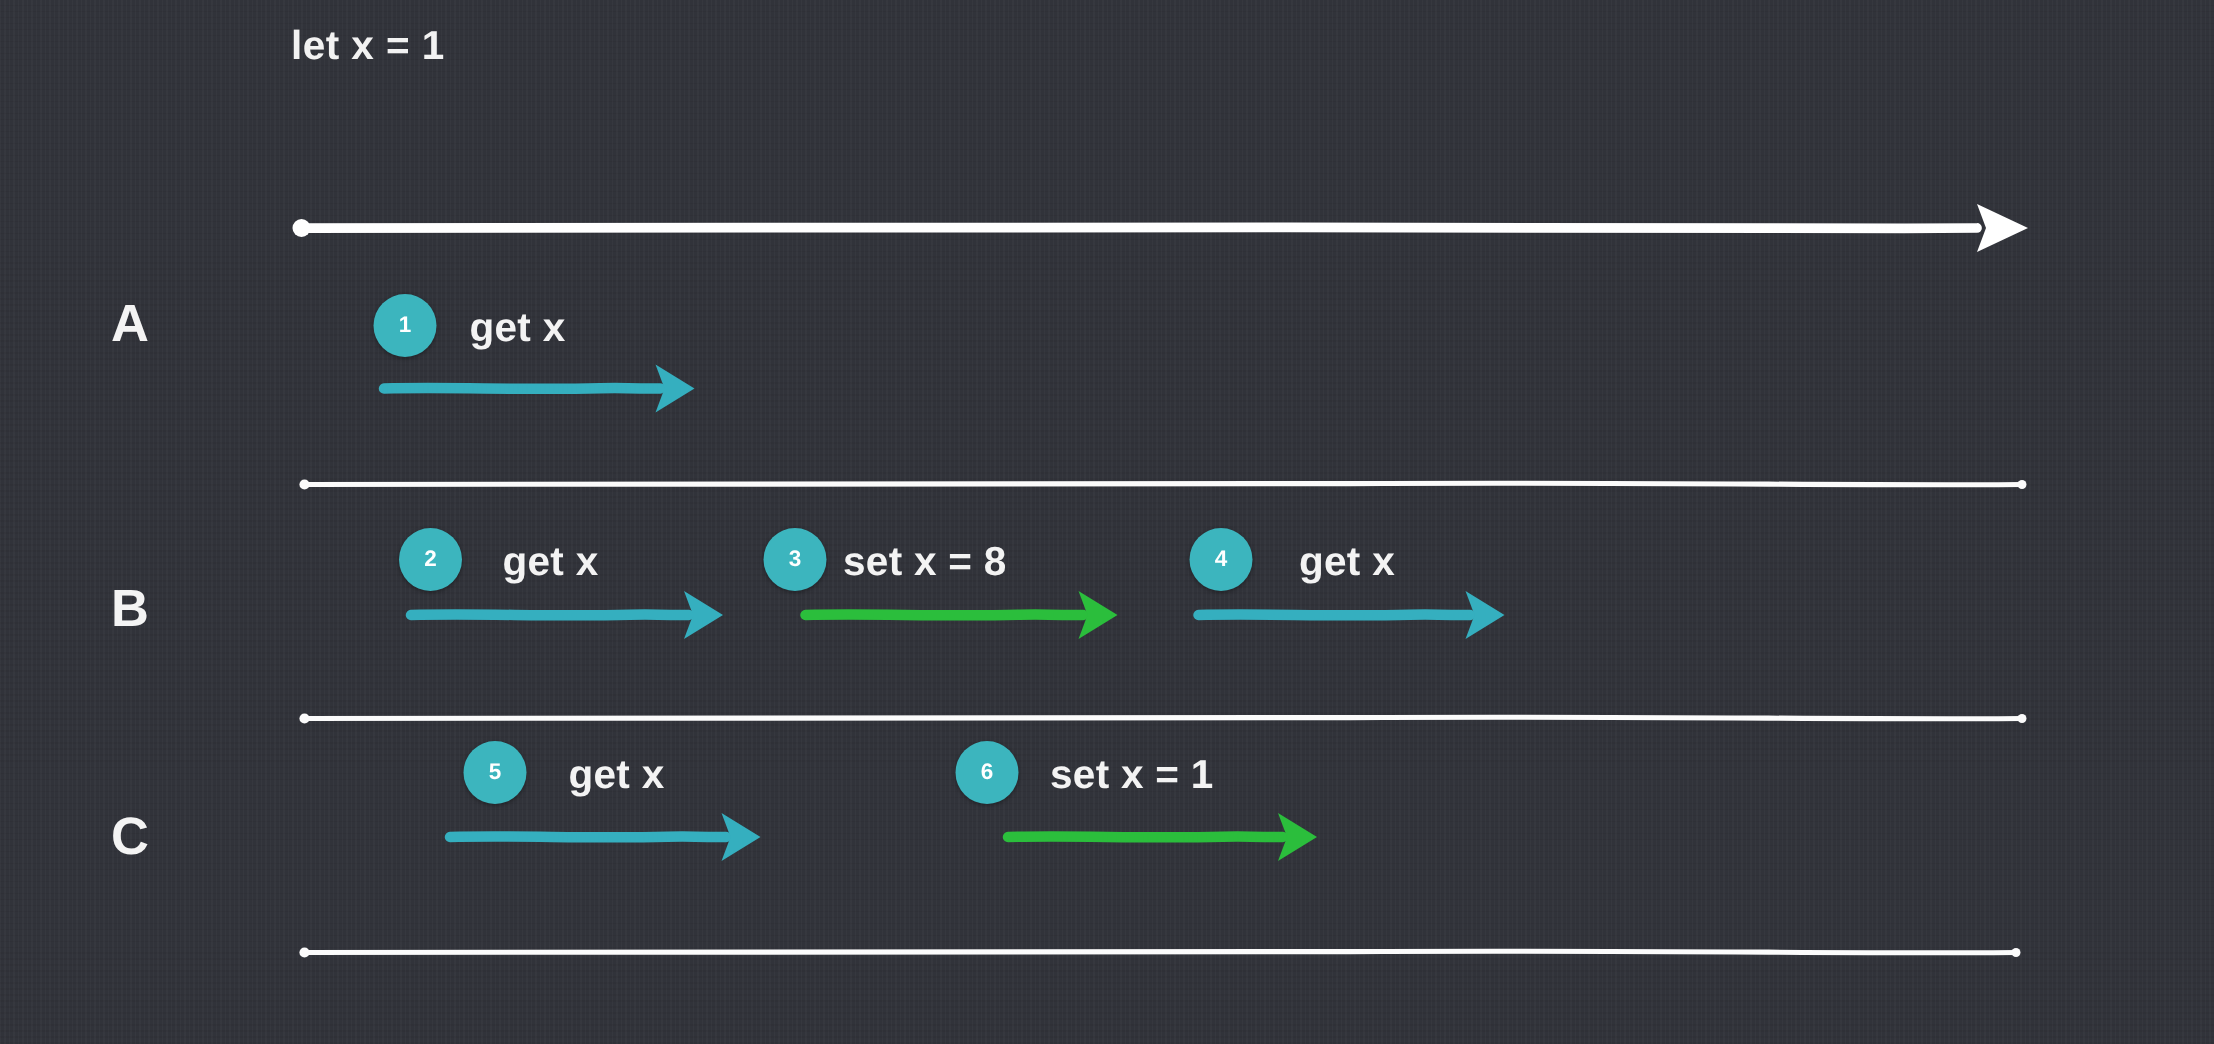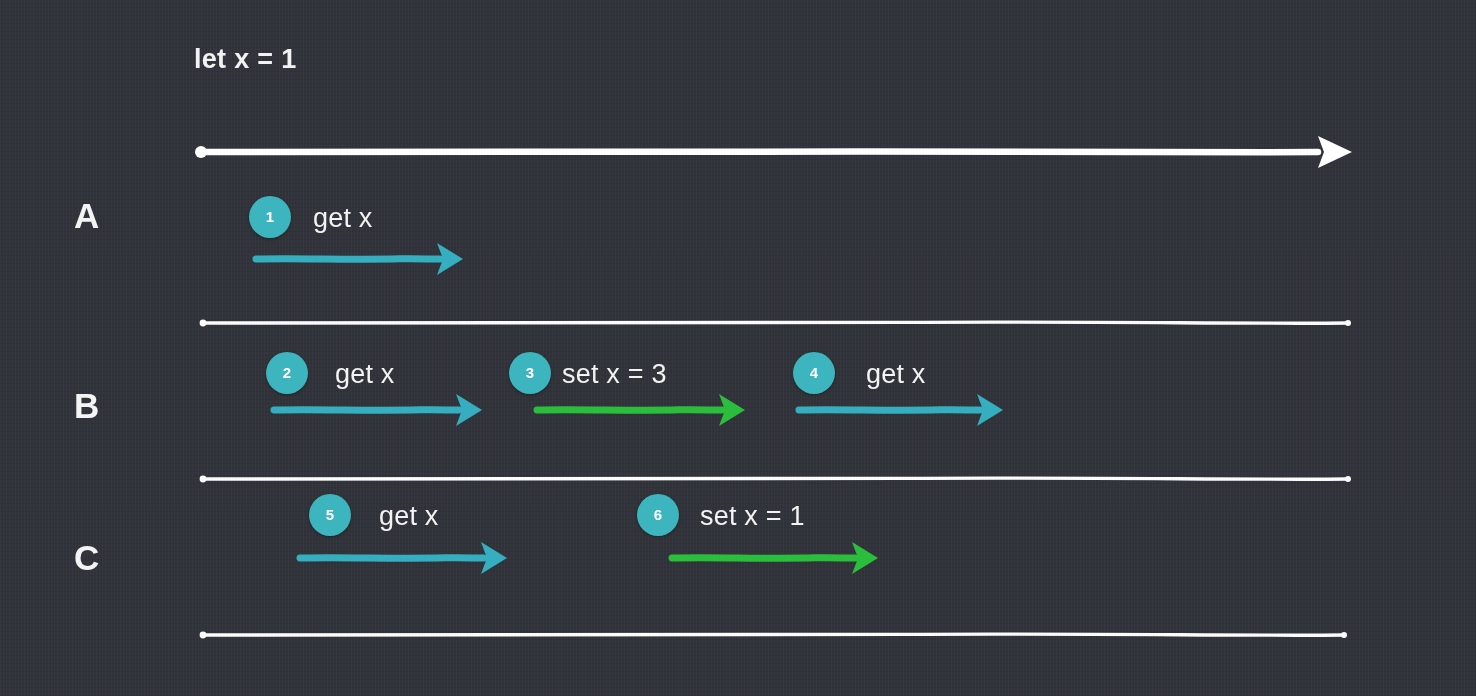--- a/index.html
+++ b/index.html
@@ -14,21 +14,21 @@
     width:1476px;height:696px;
     background-color:#31333a;
     background-image:
       repeating-linear-gradient(90deg, rgba(255,255,255,0.022) 0px, rgba(255,255,255,0.022) 1px, rgba(0,0,0,0.0) 1px, rgba(0,0,0,0.0) 3px),
       repeating-linear-gradient(0deg, rgba(0,0,0,0.05) 0px, rgba(0,0,0,0.05) 1px, rgba(255,255,255,0.0) 1px, rgba(255,255,255,0.0) 4px);
   }
   .abs{position:absolute;}
 
   
   .title{
-    left:194px; top:44px;
+    left:194px; top:15px;
     font-size:27px; font-weight:bold; color:#f2f2f2;
     letter-spacing:0.3px;
     white-space:nowrap;
   }
 
   
   .lane-letter{
     font-size:35px; font-weight:bold; color:#f4f4f4;
     width:40px; text-align:left;
     white-space:nowrap;
@@ -42,21 +42,21 @@
     width:42px;height:42px;border-radius:50%;
     background:#3cb5be;
     display:flex;align-items:center;justify-content:center;
     box-shadow:0 1px 3px rgba(0,0,0,0.35);
   }
   .badge span{
     font-size:15px;font-weight:bold;color:#ffffff;
     line-height:1;position:relative;top:-1px;
   }
   .op-label{
-    font-size:27px;font-weight:normal;color:#f3f3f3;
+    font-size:27px;font-weight:bold;color:#f3f3f3;
     white-space:nowrap;letter-spacing:0.2px;text-align:right;
   }
 </style>
 </head>
 <body>
 
 <div id="stage">
 
   <div class="abs title">let x = 1</div>
 
@@ -123,21 +123,21 @@
   <div class="abs op-label" style="left:313px;top:203px;">get x</div>
 
   <div class="abs badge" style="left:266px;top:352px;">
     <span>2</span>
   </div>
   <div class="abs op-label" style="left:335px;top:359px;">get x</div>
 
   <div class="abs badge" style="left:509px;top:352px;">
     <span>3</span>
   </div>
-  <div class="abs op-label" style="left:562px;top:359px;">set x = 3</div>
+  <div class="abs op-label" style="left:562px;top:359px;">set x = 8</div>
 
   <div class="abs badge" style="left:793px;top:352px;">
     <span>4</span>
   </div>
   <div class="abs op-label" style="left:866px;top:359px;">get x</div>
 
   <div class="abs badge" style="left:309px;top:494px;">
     <span>5</span>
   </div>
   <div class="abs op-label" style="left:379px;top:501px;">get x</div>

